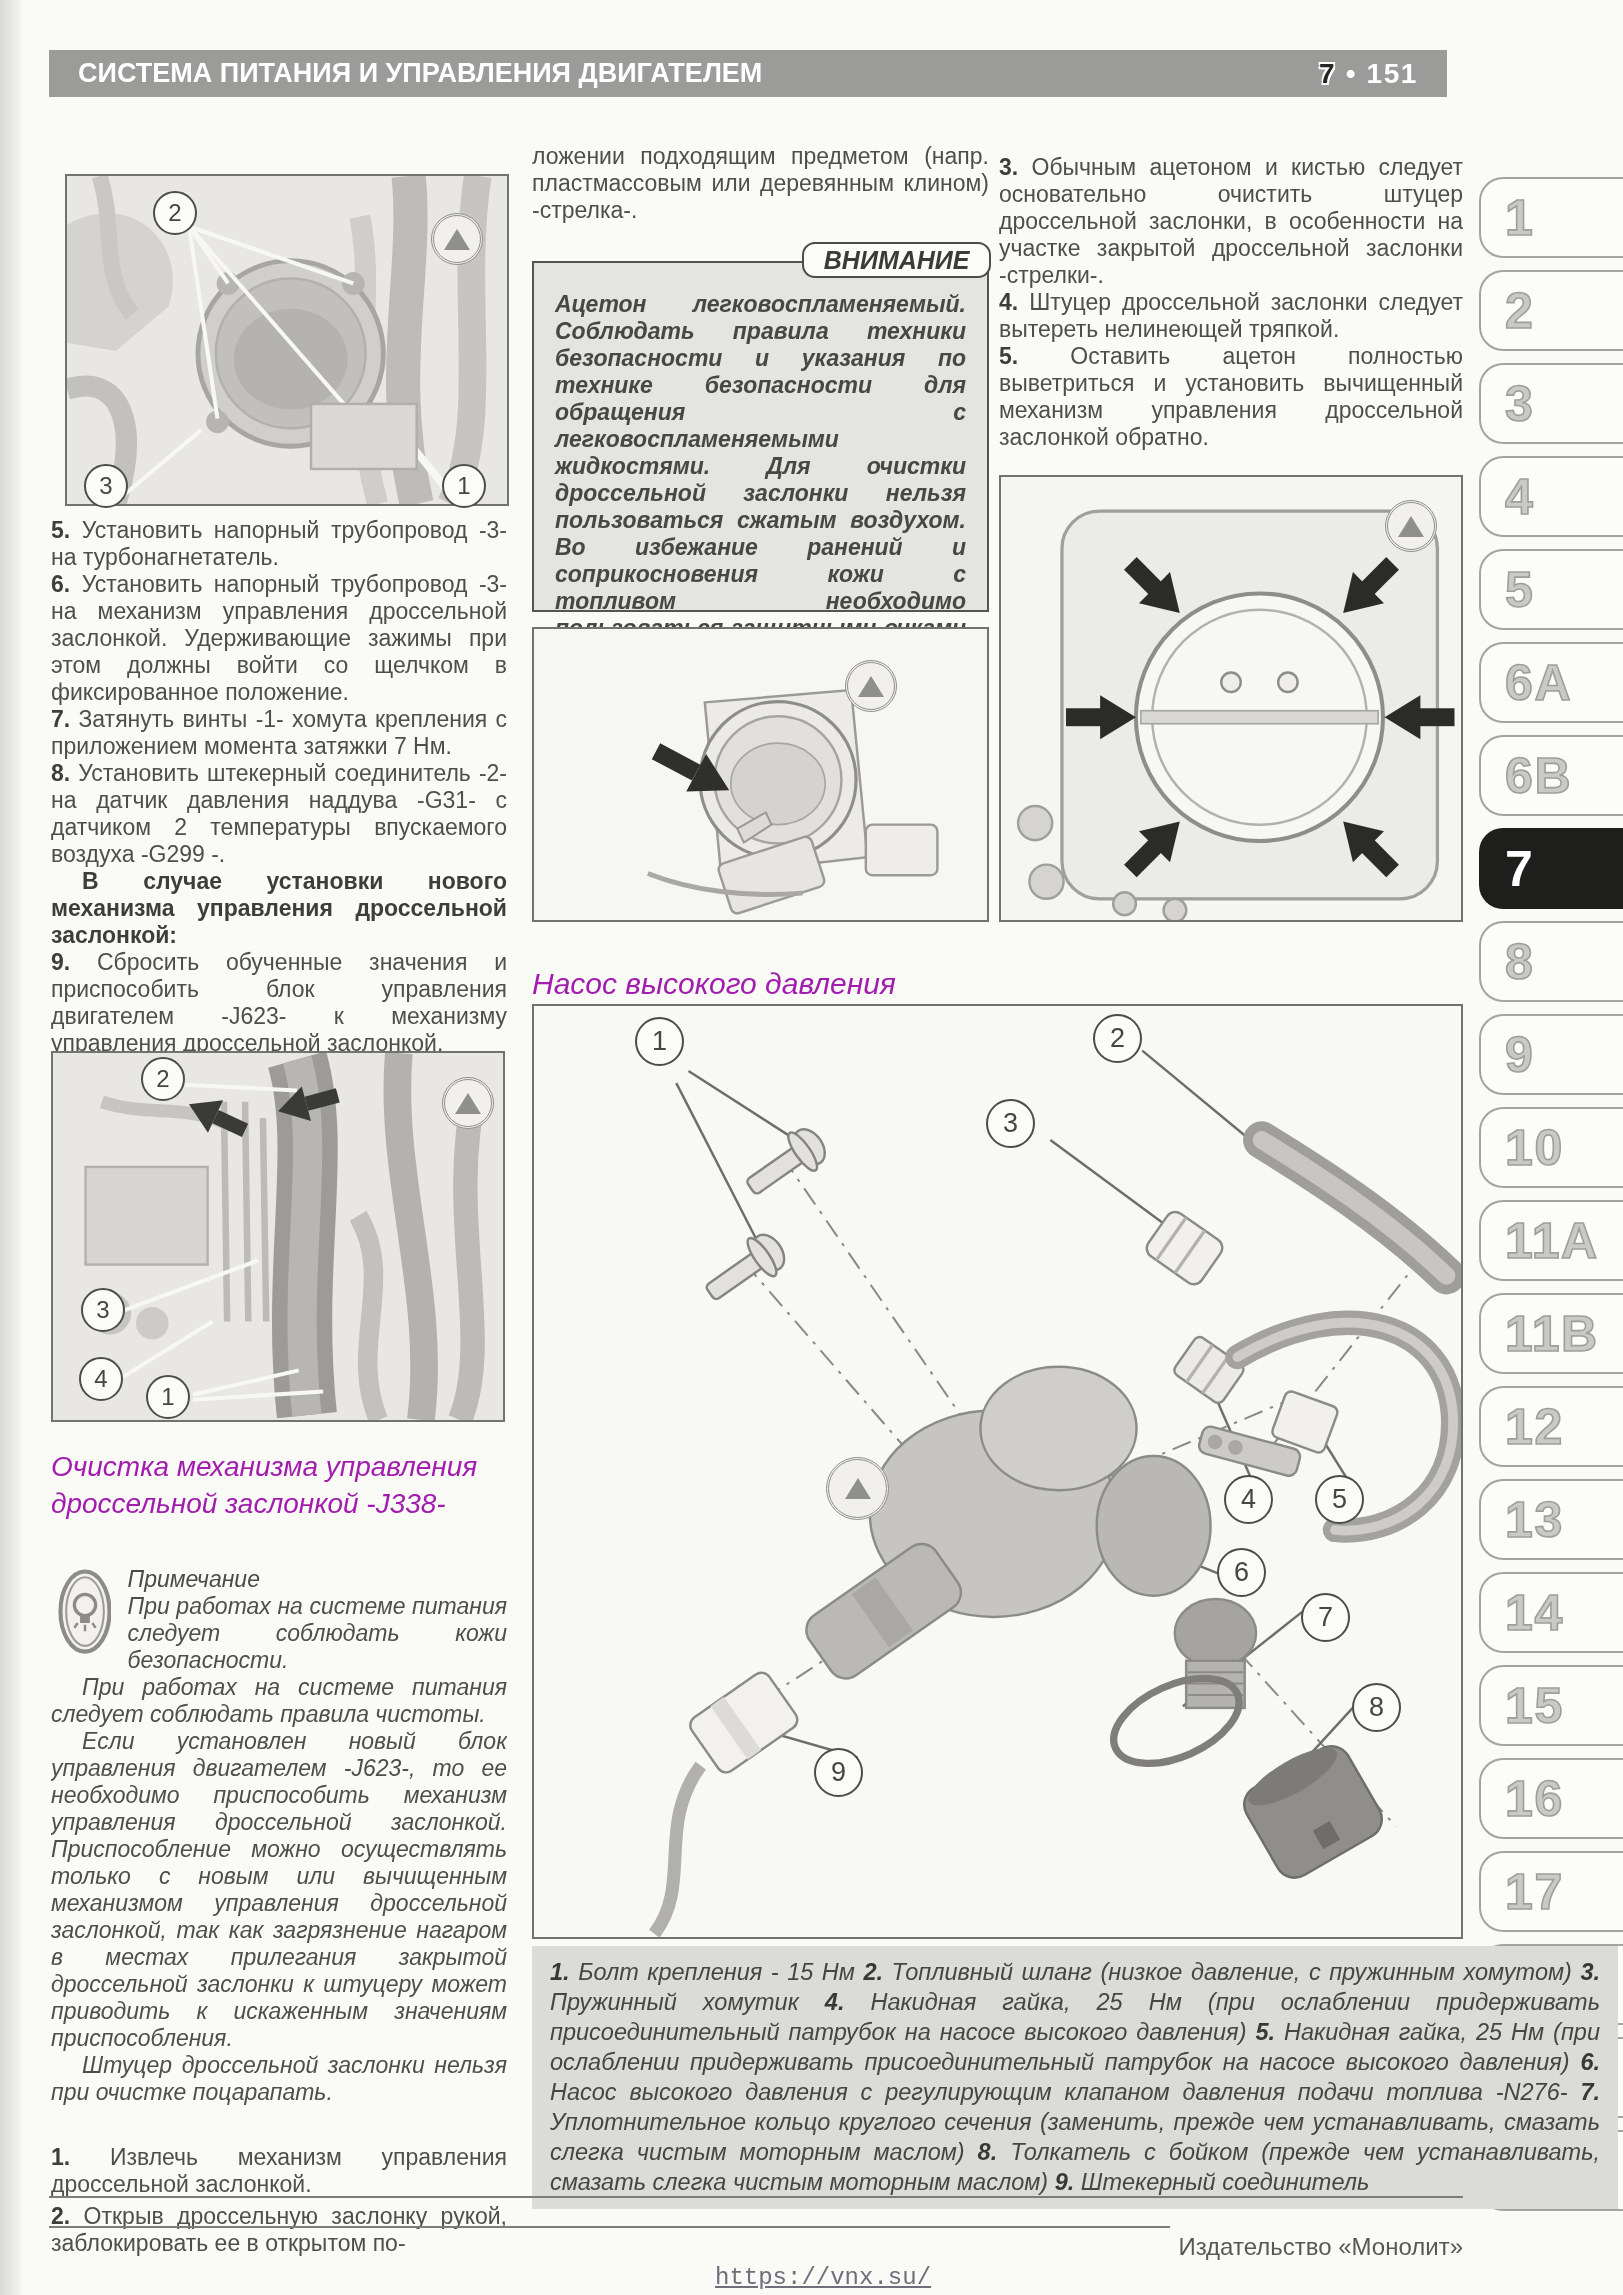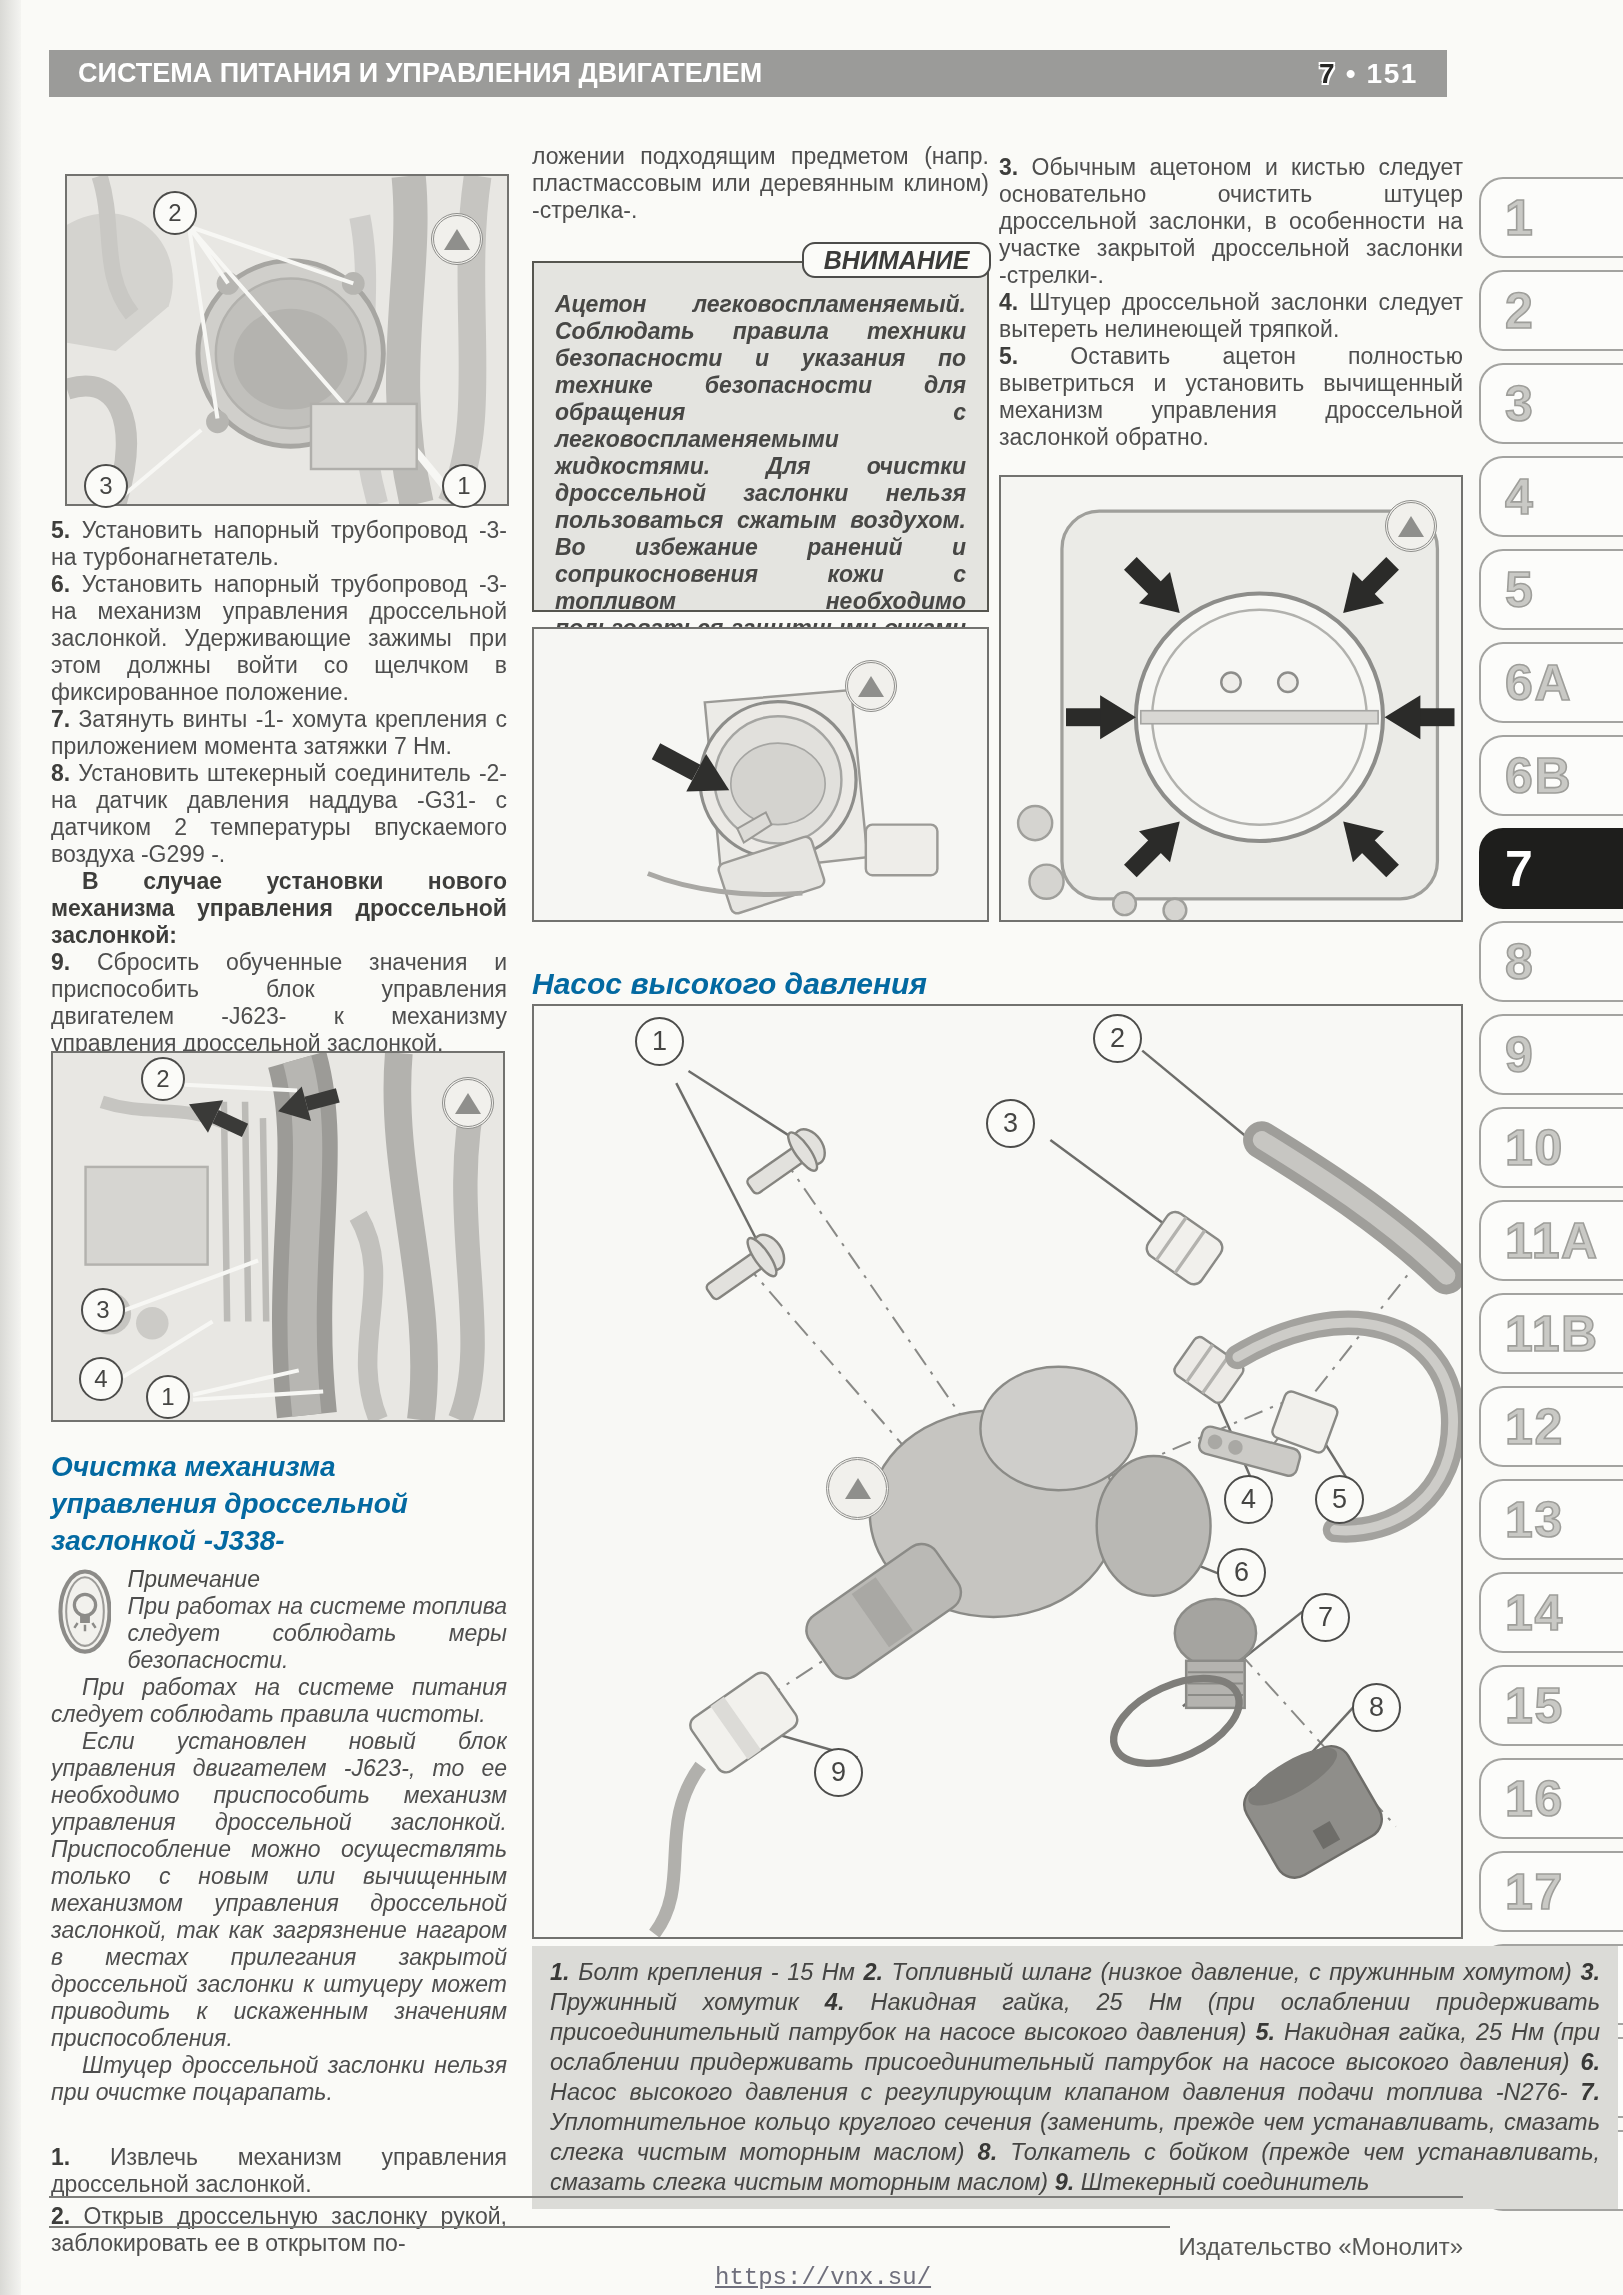--- a/index.html
+++ b/index.html
@@ -21,21 +21,21 @@
   .tab.active{background:#1e1e1c;border-color:#1e1e1c;}
   .tab.active span{color:#fff;-webkit-text-stroke:0;}
   
   .txt{position:absolute;font-size:23px;line-height:27px;text-align:justify;}
   .txt p{margin:0;}
   p.step{text-indent:0;}
   p.step b{color:#3d3d3b;}
   p.lead{font-weight:700;color:#3d3d3b;text-indent:31px;}
   p.ind{text-indent:31px;}
   .it{font-style:italic;}
-  .sechead{position:absolute;font-size:28px;line-height:37px;font-weight:700;font-style:italic;color:#0369a1;}
+  .sechead{position:absolute;font-size:28px;line-height:37px;font-weight:400;font-style:italic;color:#a21caf;}
   
   .fig{position:absolute;border:2.4px solid #72726f;background:#eae9e5;box-sizing:border-box;}
   .fig.line{background:#f6f6f3;}
   .fig svg{position:absolute;left:0;top:0;width:100%;height:100%;}
   .co{position:absolute;width:44px;height:44px;border:2.4px solid #4c4c4a;border-radius:50%;background:#fbfbf8;
       color:#454543;font-size:24px;display:flex;align-items:center;justify-content:center;box-sizing:border-box;z-index:3;}
   .co.big{width:49px;height:49px;font-size:27px;}
   .logo{position:absolute;border-radius:50%;border:3.2px double #8f8f8c;background:#f1f0ec;box-sizing:border-box;z-index:2;
         display:flex;align-items:center;justify-content:center;}
   .logo i{display:block;width:0;height:0;border-left:13px solid transparent;border-right:13px solid transparent;
@@ -248,21 +248,21 @@
       <span class="noteicon">
         <svg viewBox="0 0 66 104">
           <ellipse cx="33" cy="52" rx="30" ry="49" fill="#f2f1ed" stroke="#8c8b88" stroke-width="5"></ellipse>
           <ellipse cx="33" cy="52" rx="23" ry="42" fill="none" stroke="#9c9b98" stroke-width="2.5"></ellipse>
           <circle cx="33" cy="44" r="13" fill="none" stroke="#8c8b88" stroke-width="4"></circle>
           <rect x="27" y="57" width="12" height="9" fill="#8c8b88"></rect>
           <path d="M33,68 L33,76 M24,66 L20,72 M42,66 L46,72" stroke="#8c8b88" stroke-width="3"></path>
         </svg>
       </span>
       <span class="notelabel">Примечание</span><br>
-      <span>При работах на системе топлива следует соблюдать меры безопасности.</span>
+      <span>При работах на системе питания следует соблюдать кожи безопасности.</span>
     </div>
     <p class="ind" style="clear:none;">При работах на системе питания следует соблюдать правила чистоты.</p>
     <p class="ind">Если установлен новый блок управления двигателем -J623-, то ее необходимо приспособить механизм управления дроссельной заслонкой. Приспособление можно осуществлять только с новым или вычищенным механизмом управления дроссельной заслонкой, так как загрязнение нагаром в местах прилегания закрытой дроссельной заслонки к штуцеру может приводить к искаженным значениям приспособления.</p>
     <p class="ind">Штуцер дроссельной заслонки нельзя при очистке поцарапать.</p>
   </div>
 
   <div class="txt" style="left:51px;top:2144px;width:456px;">
 
       <p class="step" style="margin-bottom:4.9px;"><b>1.</b> <span>Извлечь механизм управления дроссельной заслонкой.</span></p>
 

